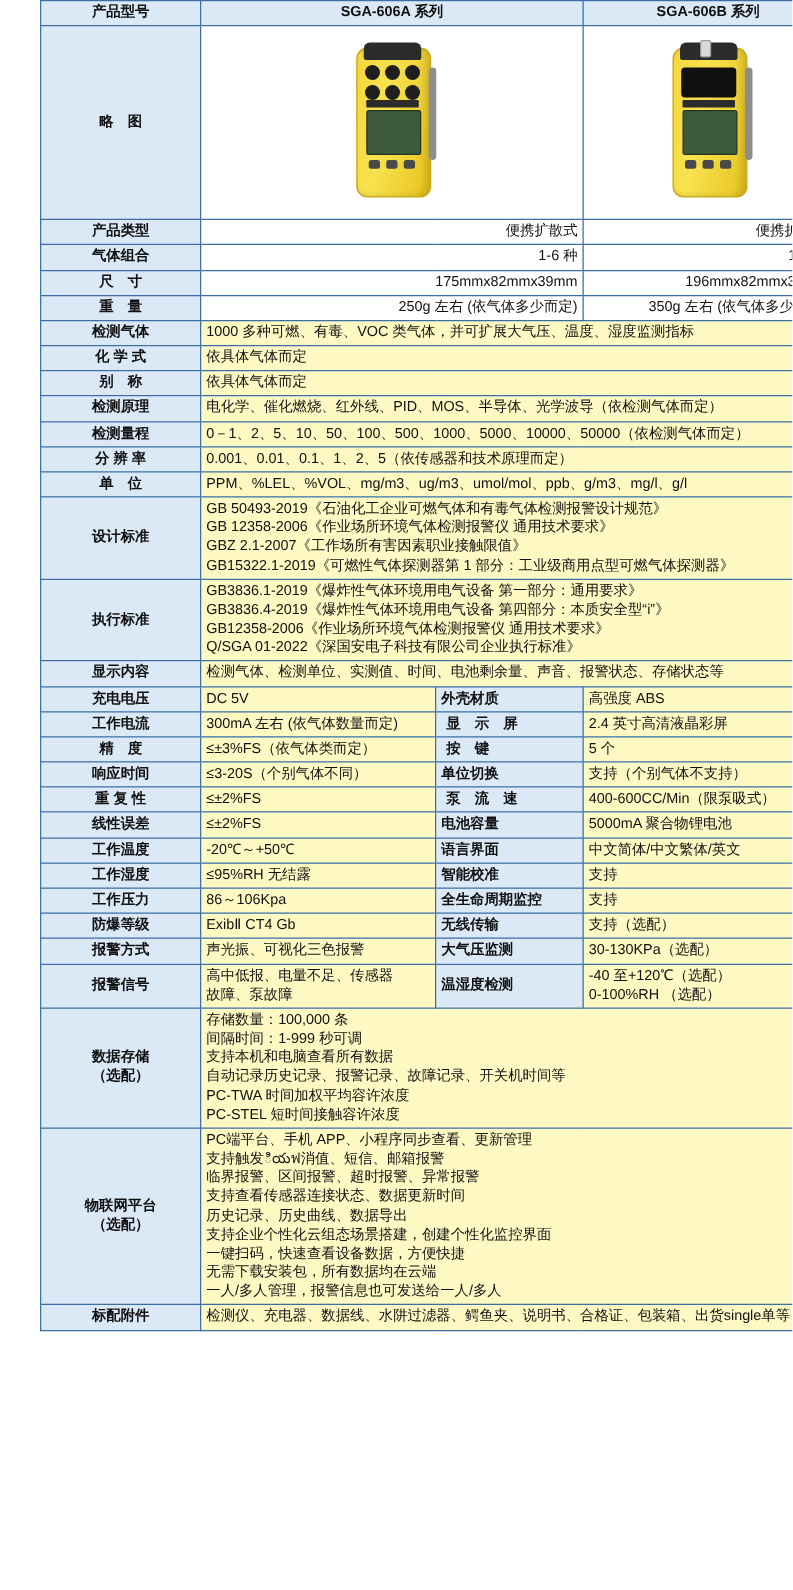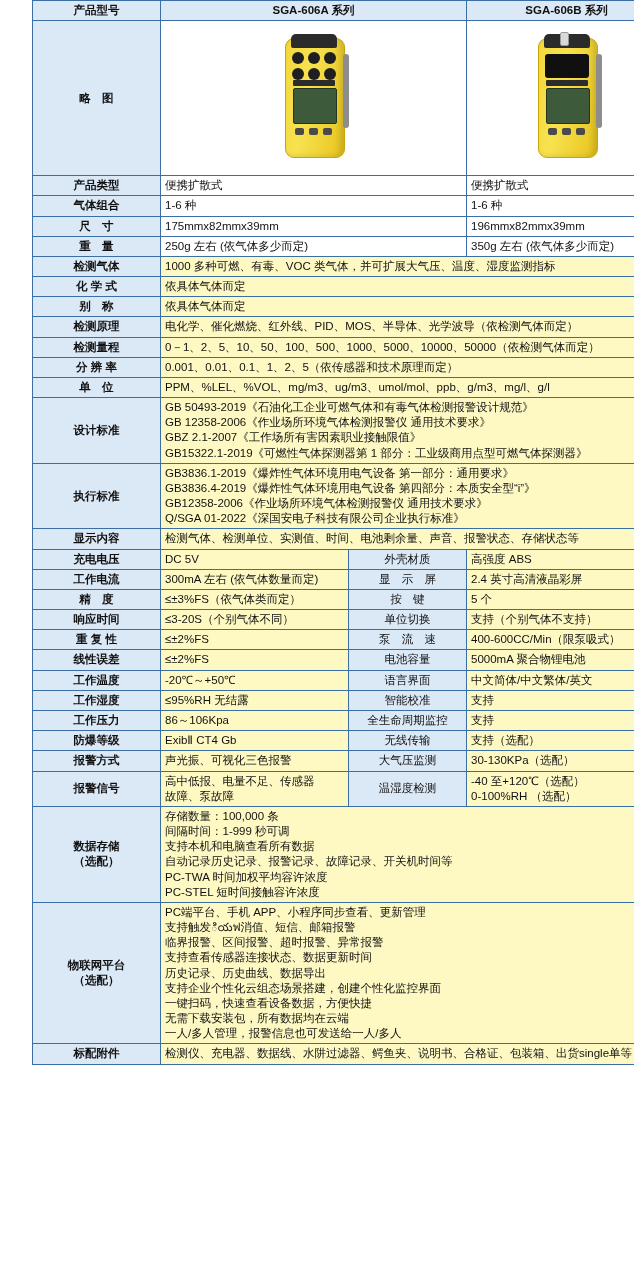--- a/index.html
+++ b/index.html
@@ -32,33 +32,33 @@
   }
   td.lbl {
     background: #dbe8f6;
     text-align: center;
     font-weight: bold;
     color: #16304d;
     width: 128px;
   }
   td.lbl2 {
     background: #dbe8f6;
-    text-align: center;
-    font-weight: normal;
+    text-align: left;
+    font-weight: bold;
     color: #16304d;
     width: 118px;
   }
   td.val {
     background: #fef9c3;
     text-align: left;
     padding-left: 7px;
   }
   td.ctr {
     background: #ffffff;
-    text-align: left;
+    text-align: right;
   }
   td.spaced {
     letter-spacing: 0.35em;
     text-indent: 0.35em;
   }
   .multi {
     text-align: left;
     padding-left: 7px;
     line-height: 1.5;
   }

